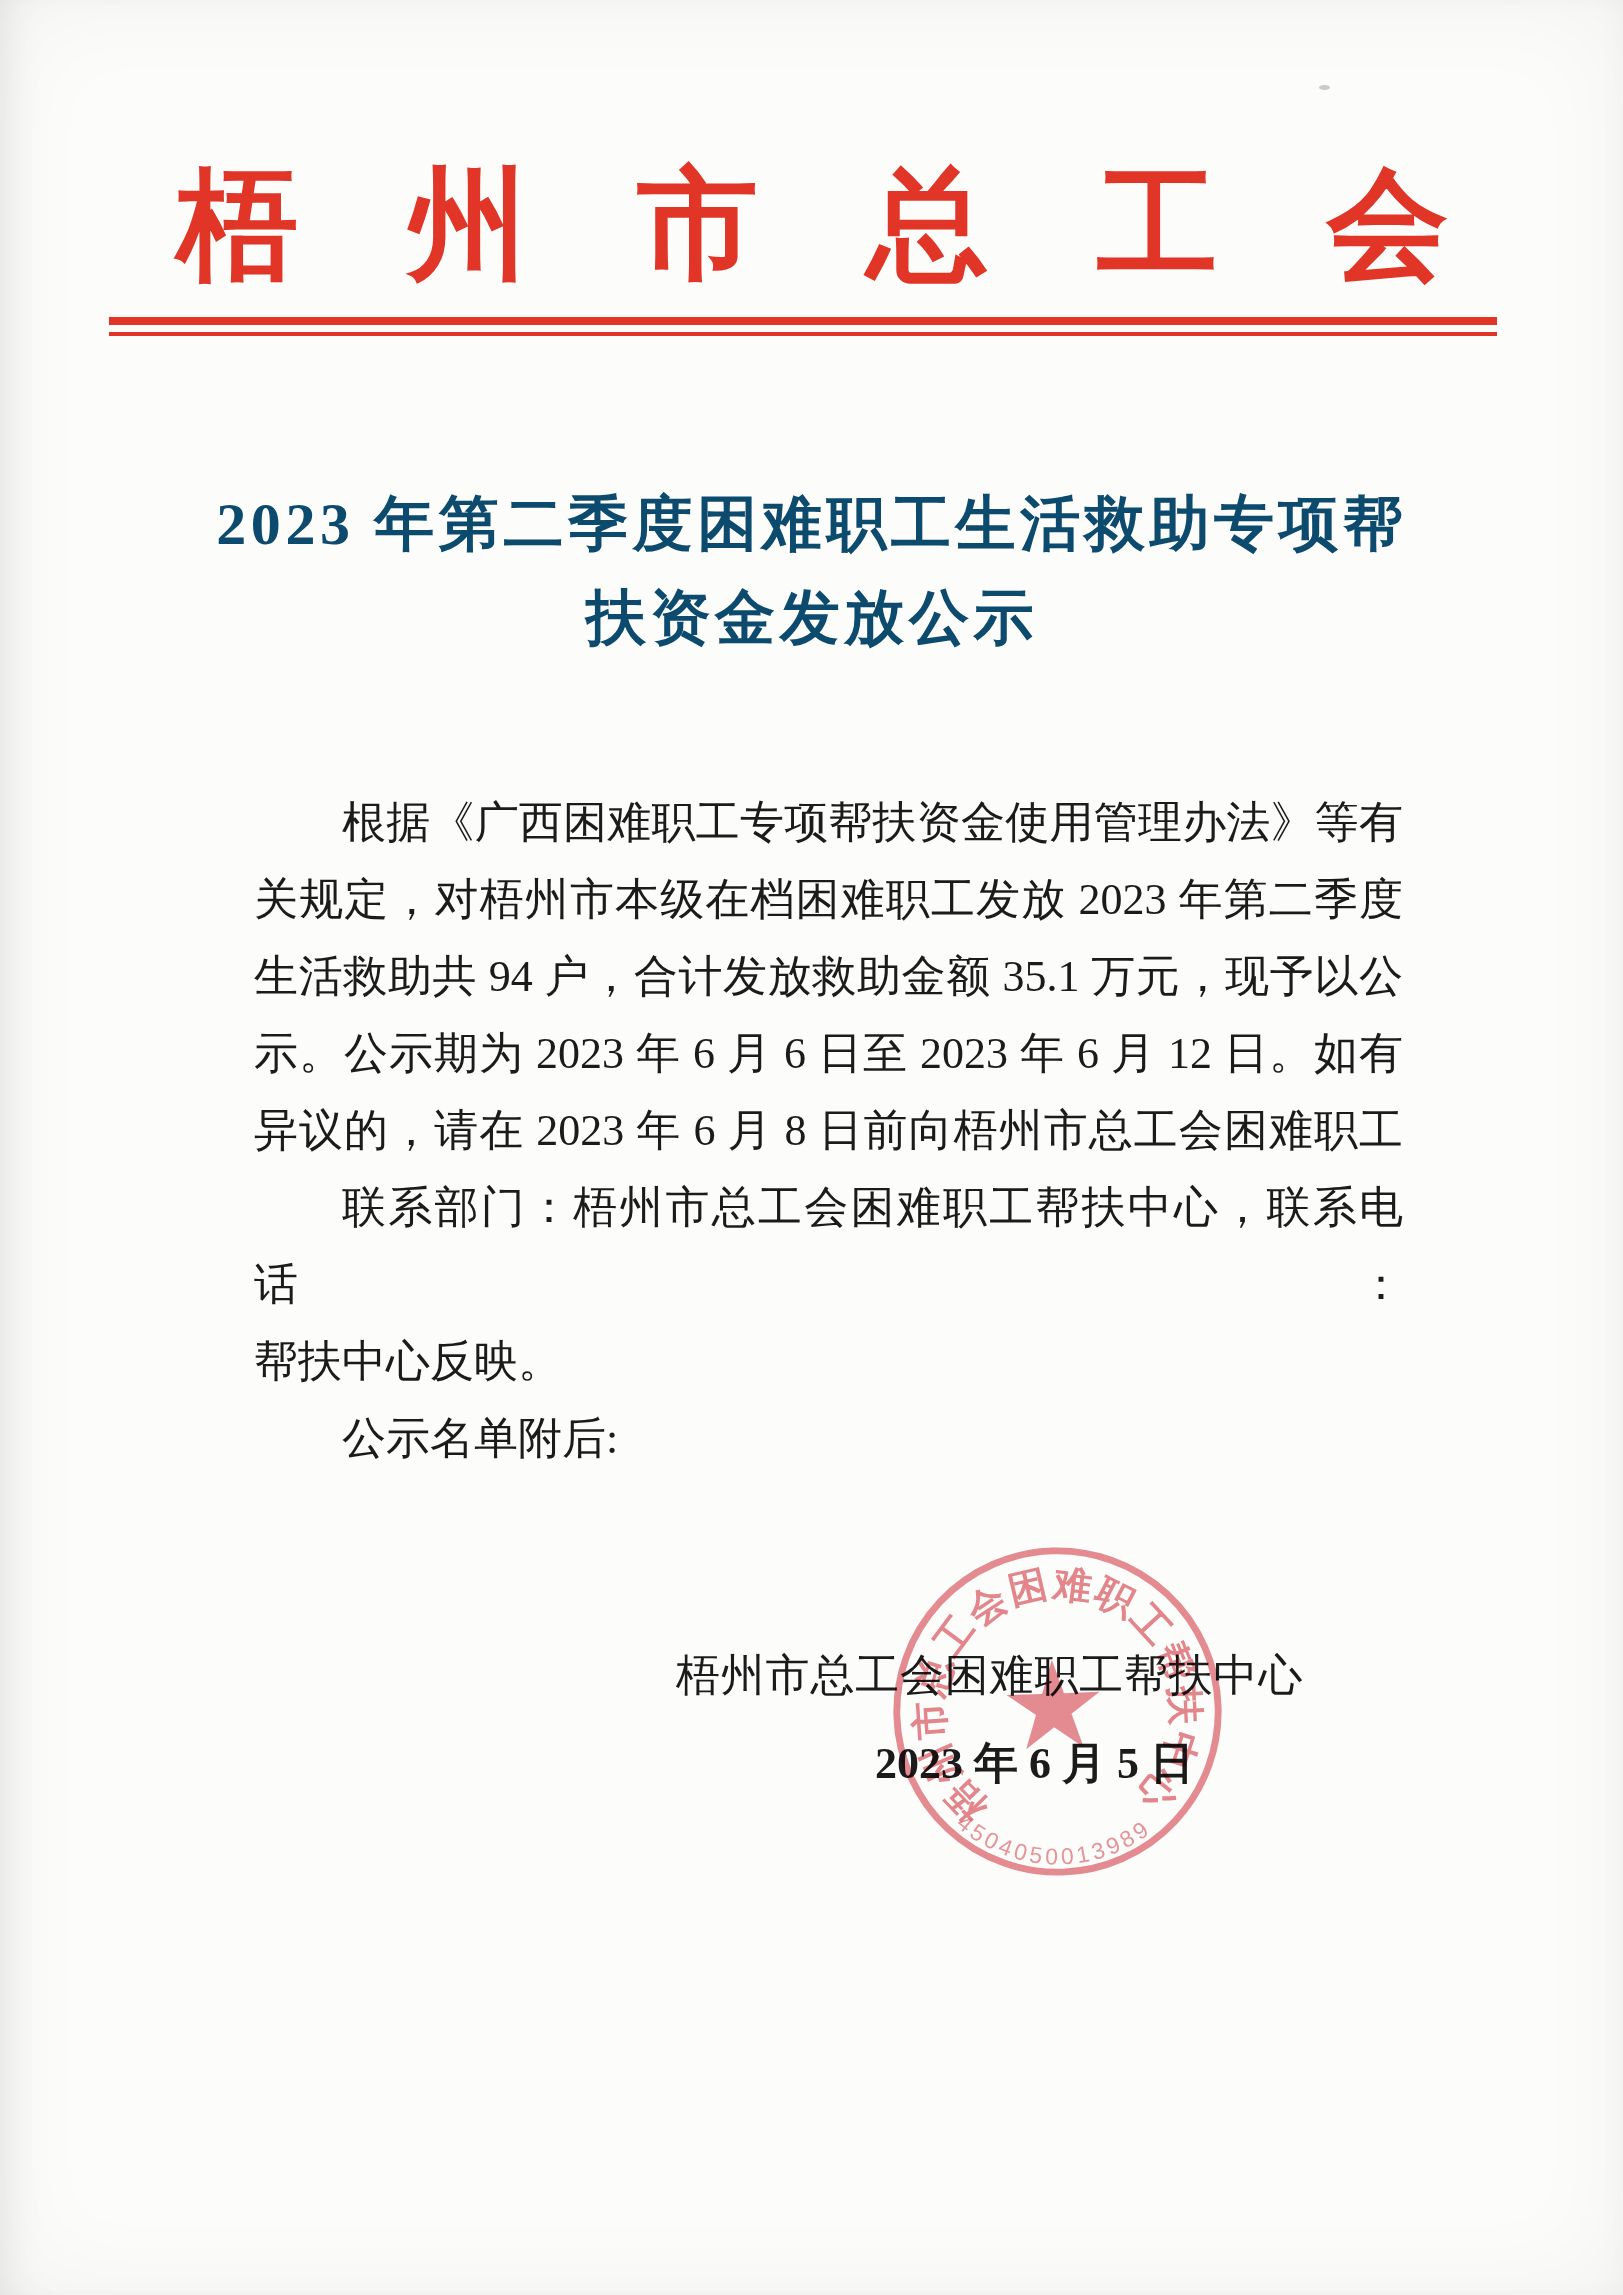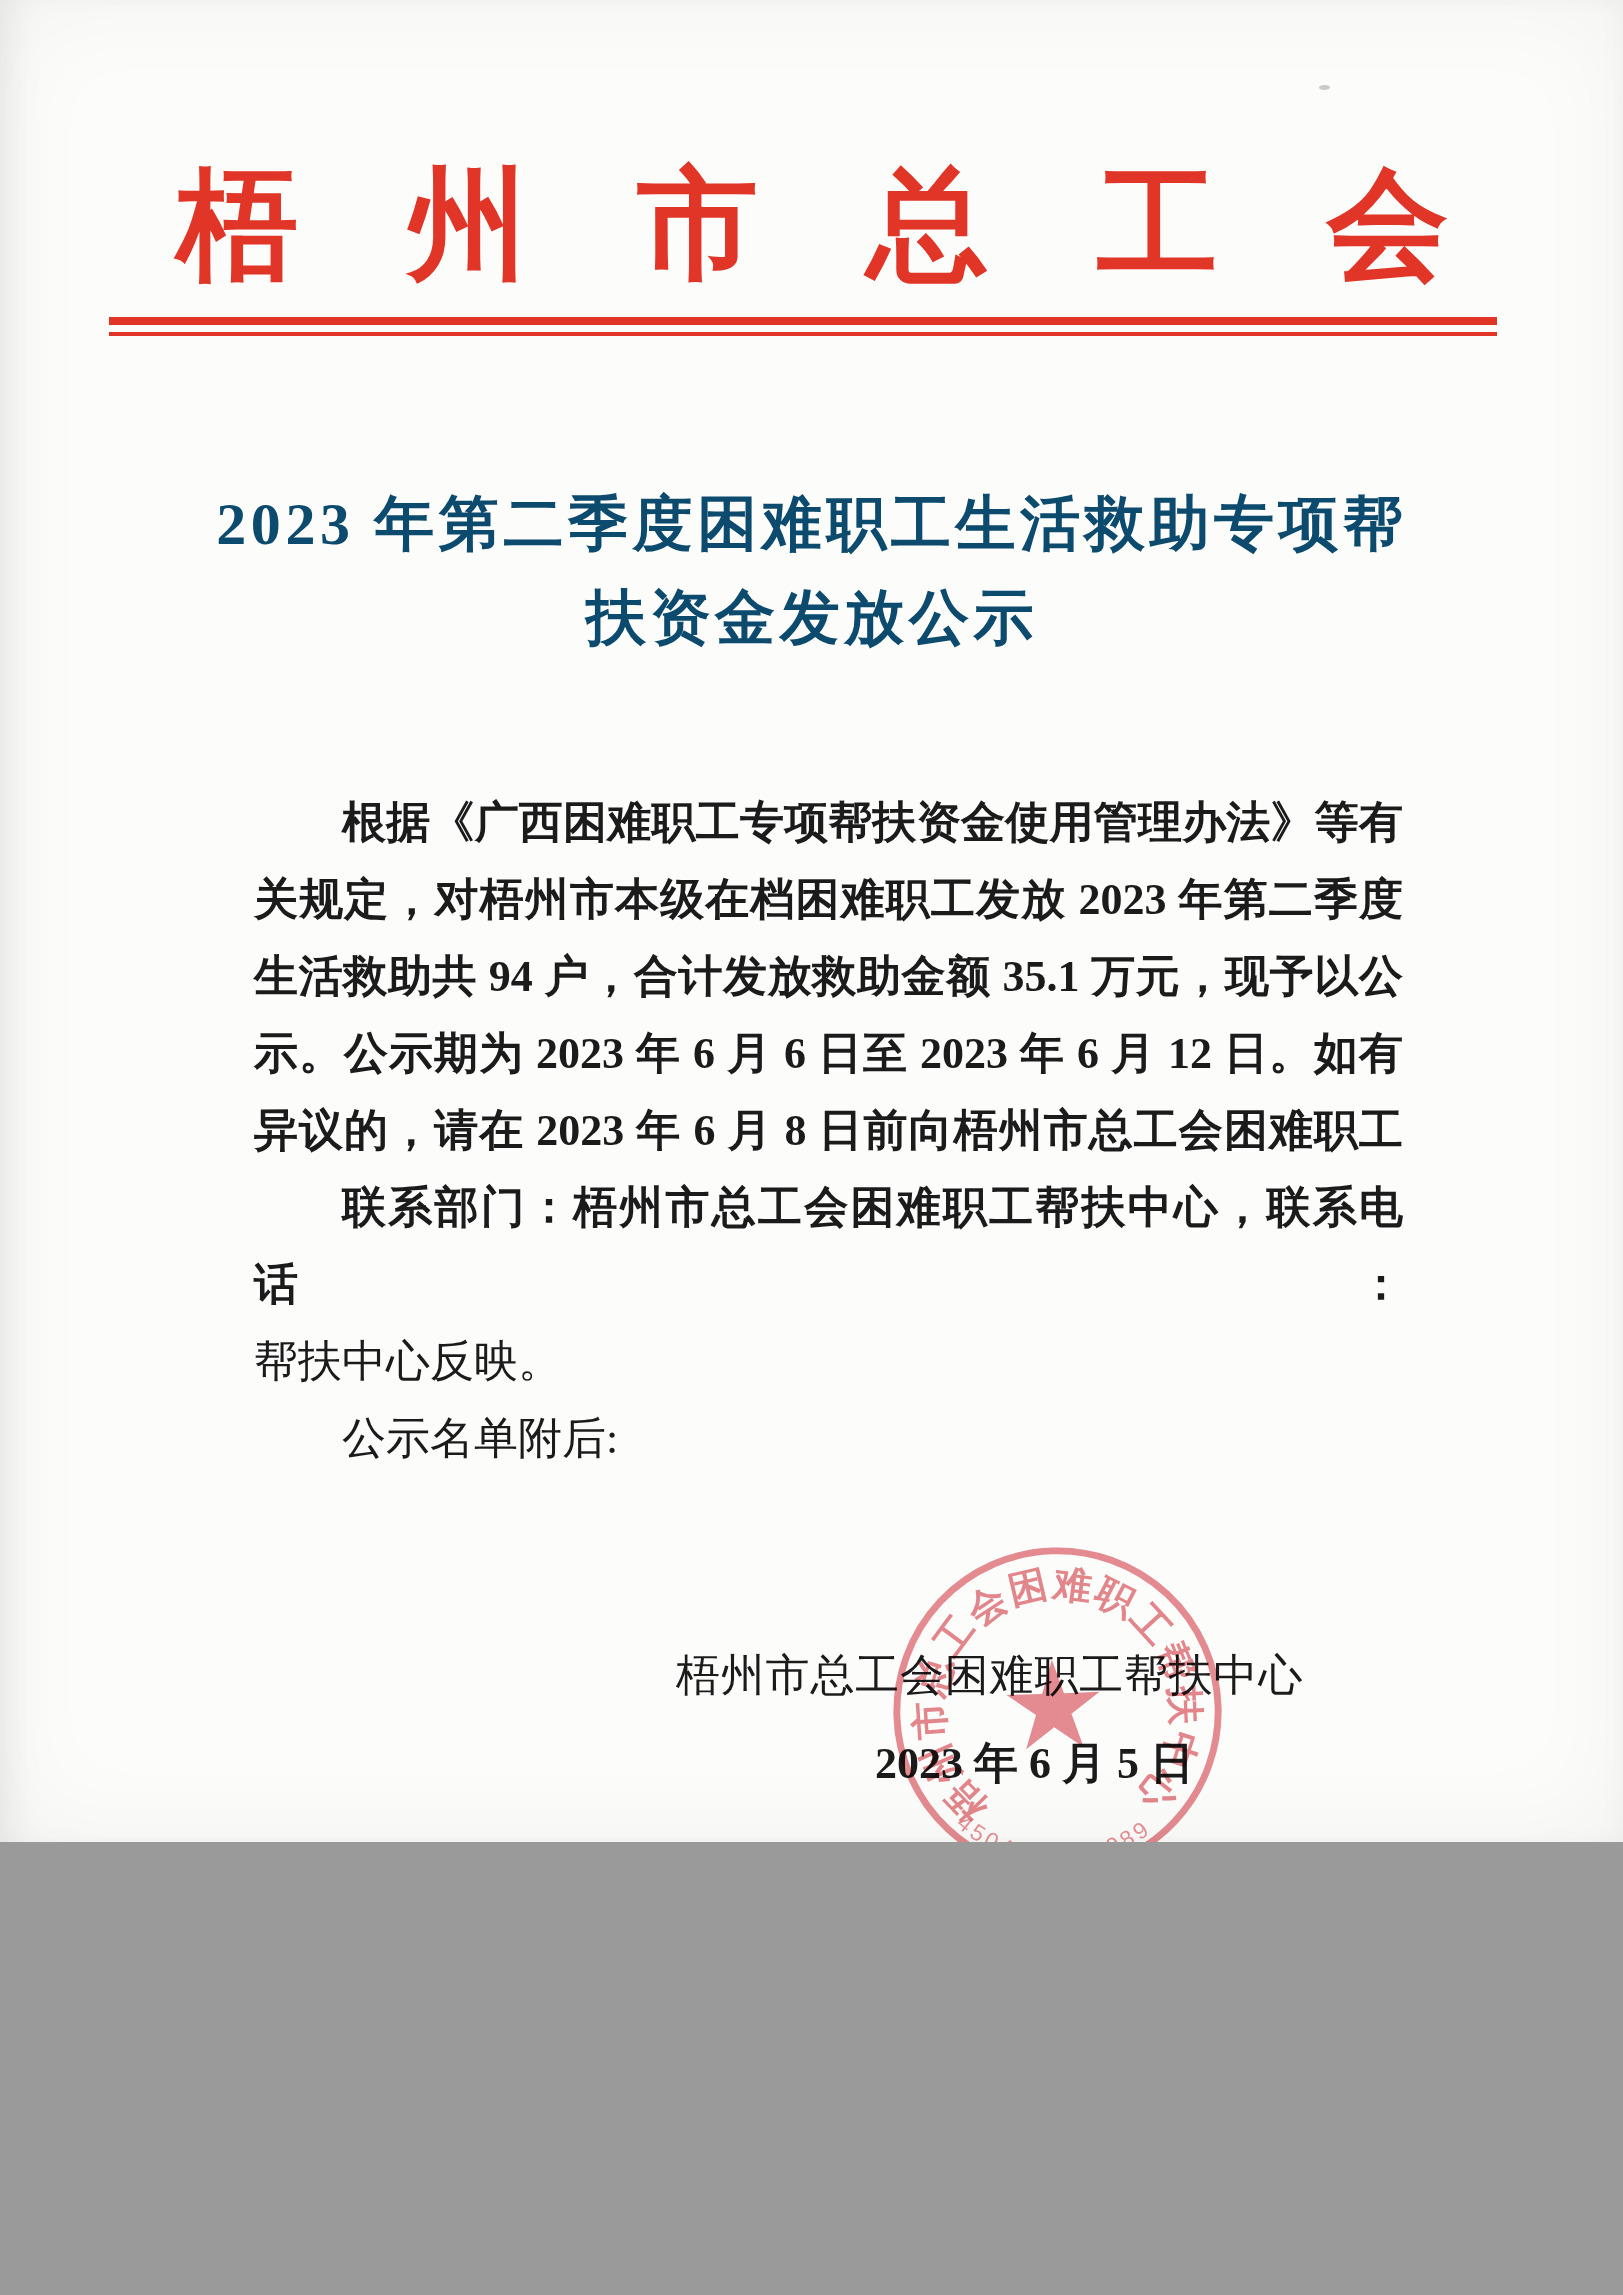--- a/index.html
+++ b/index.html
@@ -4,21 +4,21 @@
 <style>
   :root{
     --red:#e03527;
     --ink:#1b1b1b;
     --seal:#dc6067;
     --paper:#fcfcfb;
   }
   html,body{margin:0;padding:0;background:#9a9a9a;}
   .page{
     position:relative;
-    width:1624px;height:1842px;
+    width:1624px;height:2295px;
     background:var(--paper);
     font-family:"Liberation Serif","DejaVu Serif",serif;
     color:var(--ink);
     overflow:hidden;
   }
   .page::after{
     content:"";position:absolute;inset:0;pointer-events:none;
     box-shadow:inset 0 0 106px rgba(0,0,0,.045), inset 27px 0 46px -27px rgba(0,0,0,.10), inset -15px 0 38px -23px rgba(0,0,0,.05);
   }
   
@@ -38,21 +38,21 @@
     position:absolute;top:477px;left:0;width:100%;margin:0;
     text-align:center;font-size:60px;font-weight:bold;
     line-height:94px;letter-spacing:4.6px;color:#0c4a6e;
   }
   
   .body-block{
     position:absolute;left:254px;top:784px;width:1149px;
     font-size:44px;line-height:77px;color:var(--ink);
   }
   .bline{min-height:77px;}
-  .bline.fill{text-align:justify;text-align-last:justify;font-weight:bold;}
+  .bline.fill{text-align:justify;text-align-last:justify;}
   .bline.ind{text-indent:88px;}
   
   .sig{
     position:absolute;left:676px;top:1650px;
     font-size:44px;line-height:1.2;letter-spacing:0.8px;white-space:nowrap;
   }
   .date{
     position:absolute;left:875px;top:1738px;
     font-size:44px;line-height:1.2;white-space:nowrap;font-weight:bold;
   }

